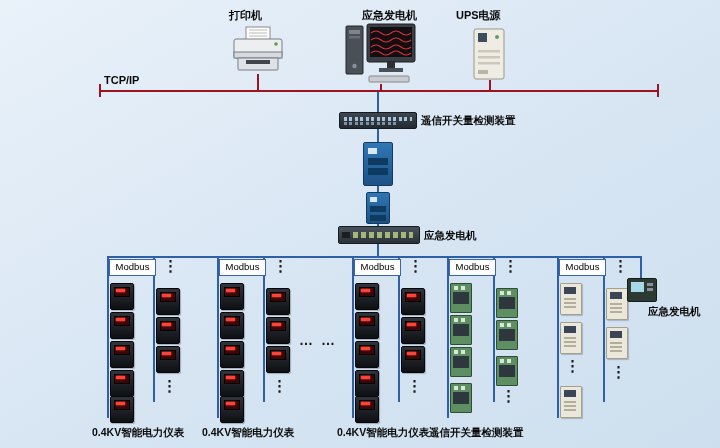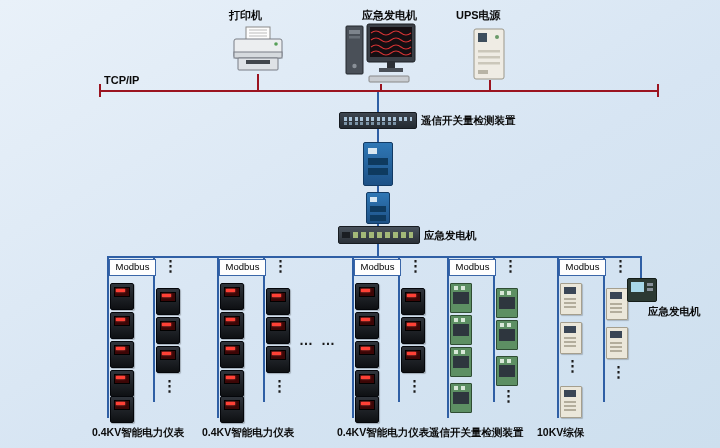--- a/index.html
+++ b/index.html
@@ -192,19 +192,18 @@
   <div class="vl blu" style="left:603px;top:256px;height:146px;"></div>
   <div class="modbus" style="left:559px;top:259px;">Modbus</div>
   <div class="vdots" style="left:613px;top:258px;">⋮</div>
   <div class="prot" style="left:560px;top:283px;"></div>
   <div class="prot" style="left:560px;top:322px;"></div>
   <div class="vdots" style="left:565px;top:358px;">⋮</div>
   <div class="prot" style="left:560px;top:386px;"></div>
   <div class="prot" style="left:606px;top:288px;"></div>
   <div class="prot" style="left:606px;top:327px;"></div>
   <div class="vdots" style="left:611px;top:364px;">⋮</div>
-  <div class="lab-s center" style="left:537px;top:426px;width:100px;">10KV综保</div>
 
   <div class="vl blu" style="left:640px;top:256px;height:22px;"></div>
   <div class="genctl" style="left:627px;top:278px;"></div>
   <div class="lab-s center" style="left:610px;top:305px;width:64px;margin-left:38px;">应急发电机</div>
 
 </div>
 
 </body></html>

